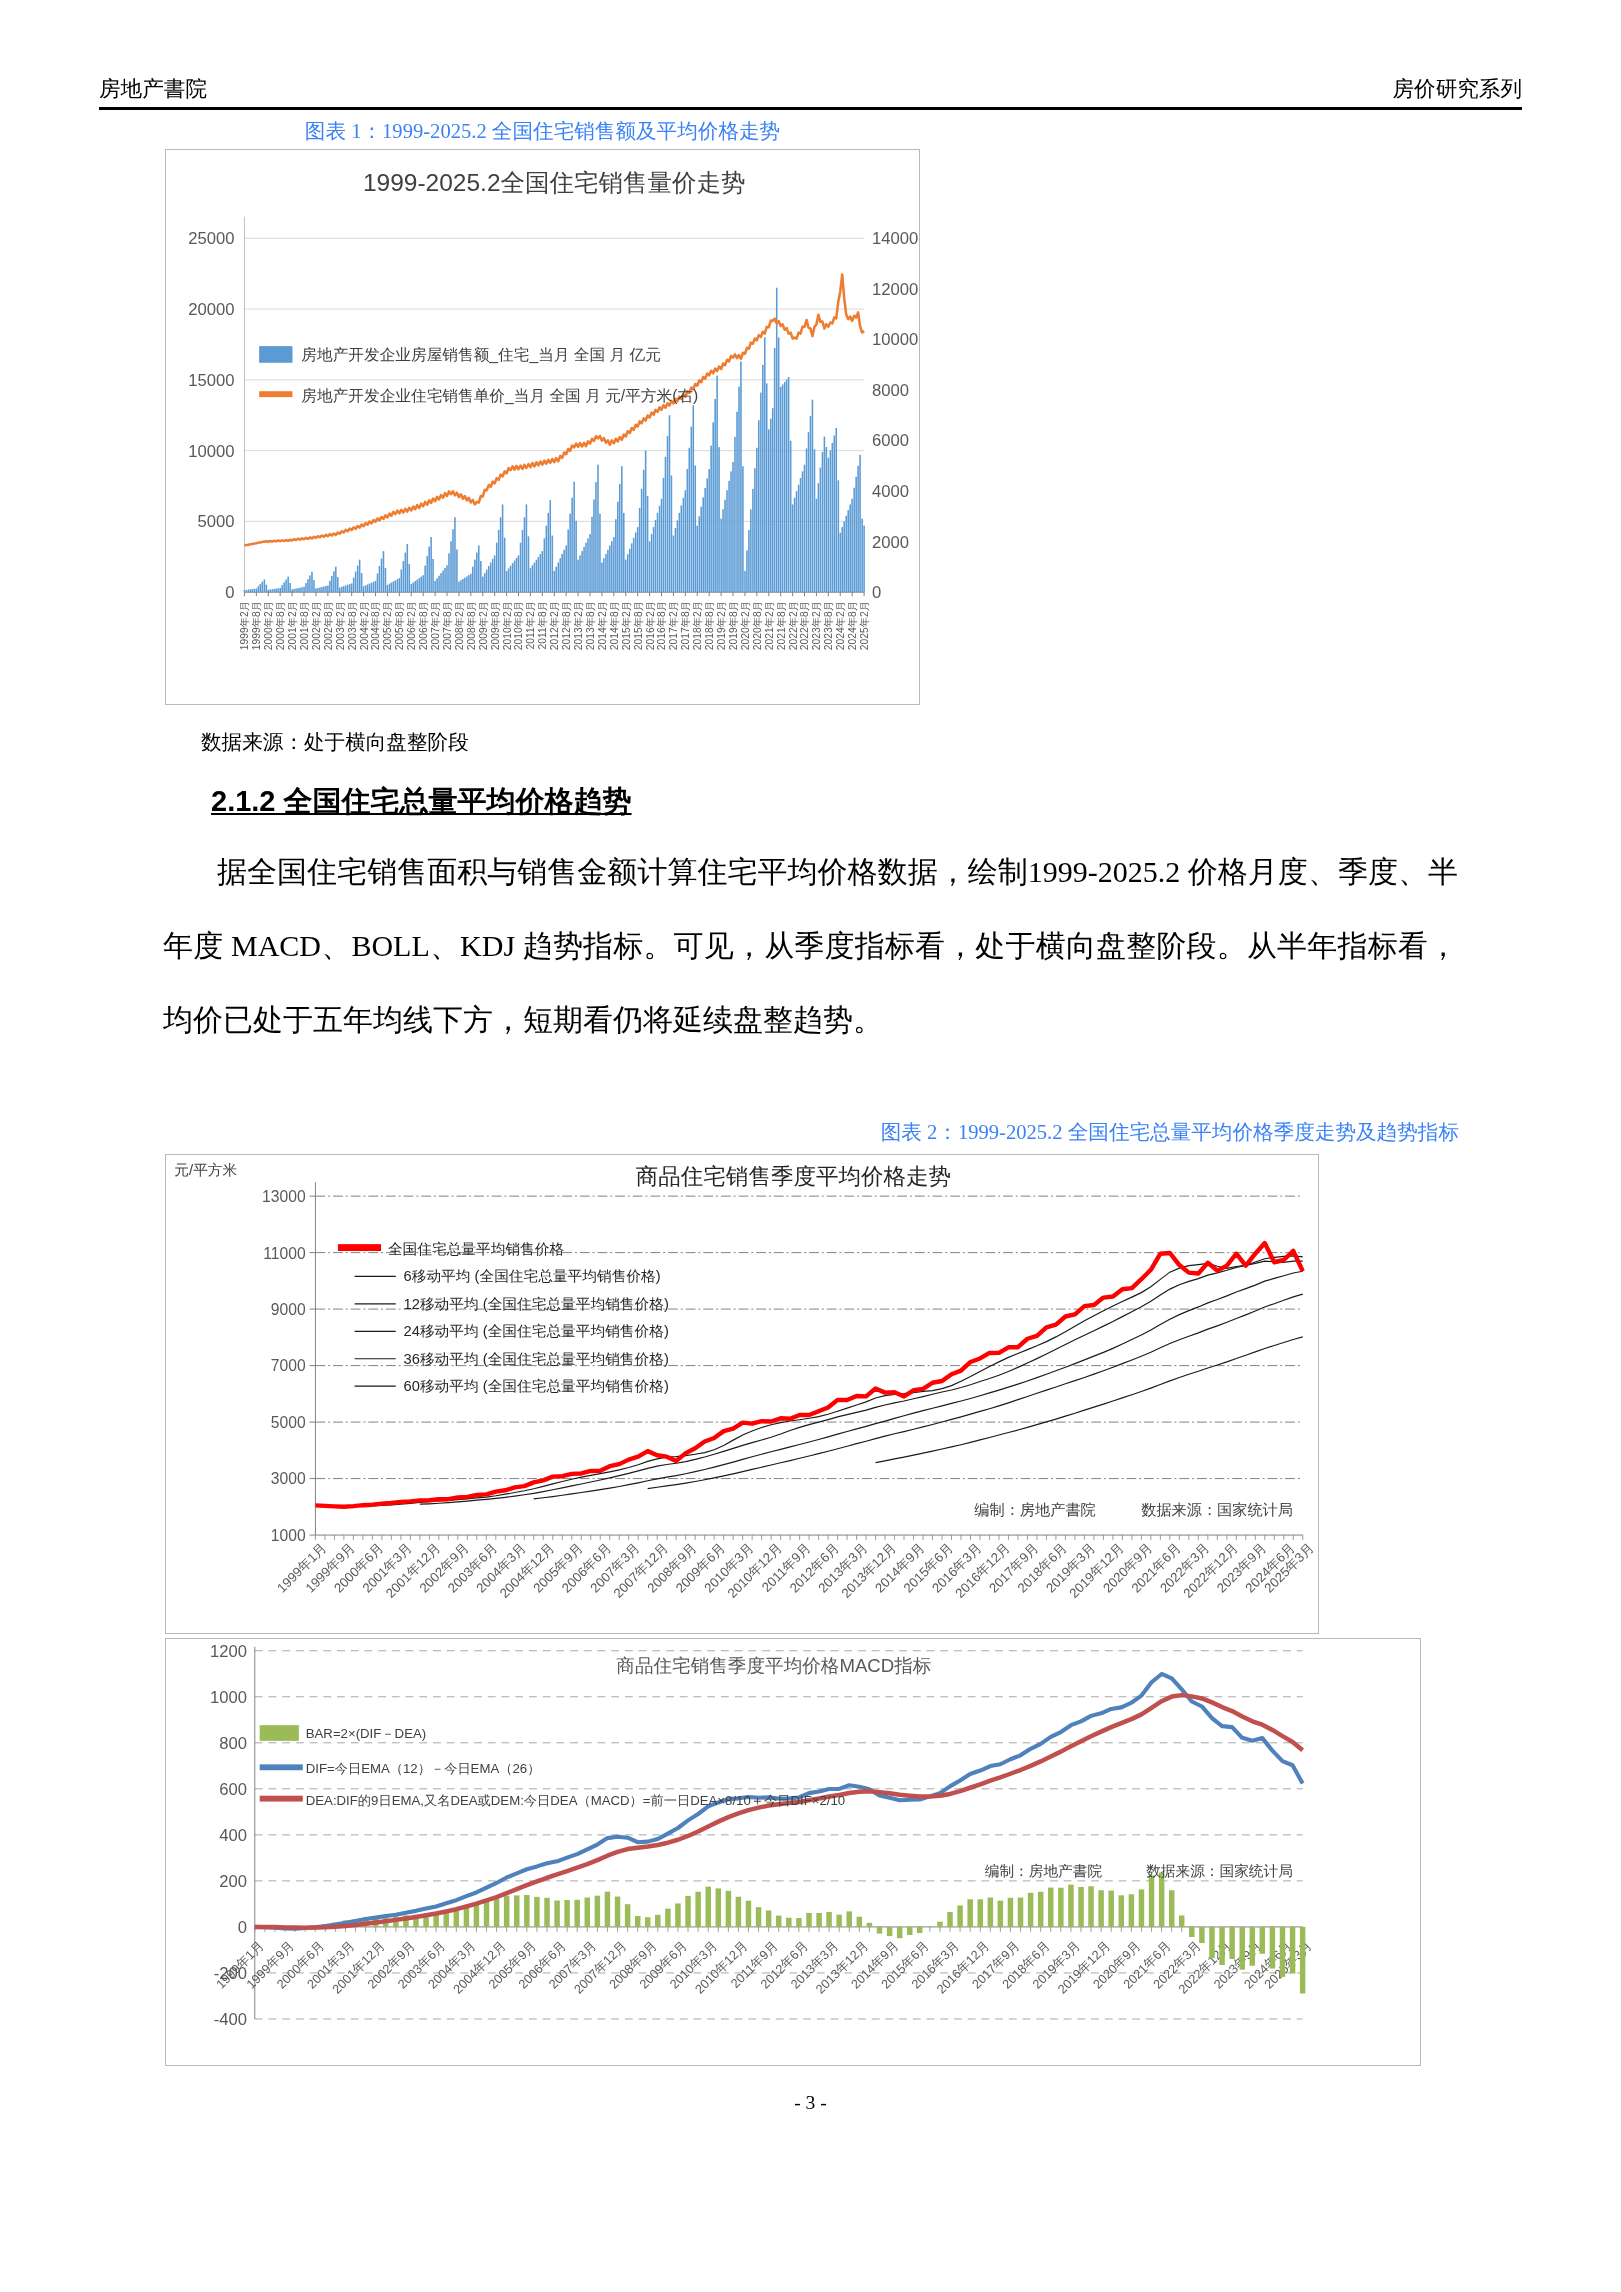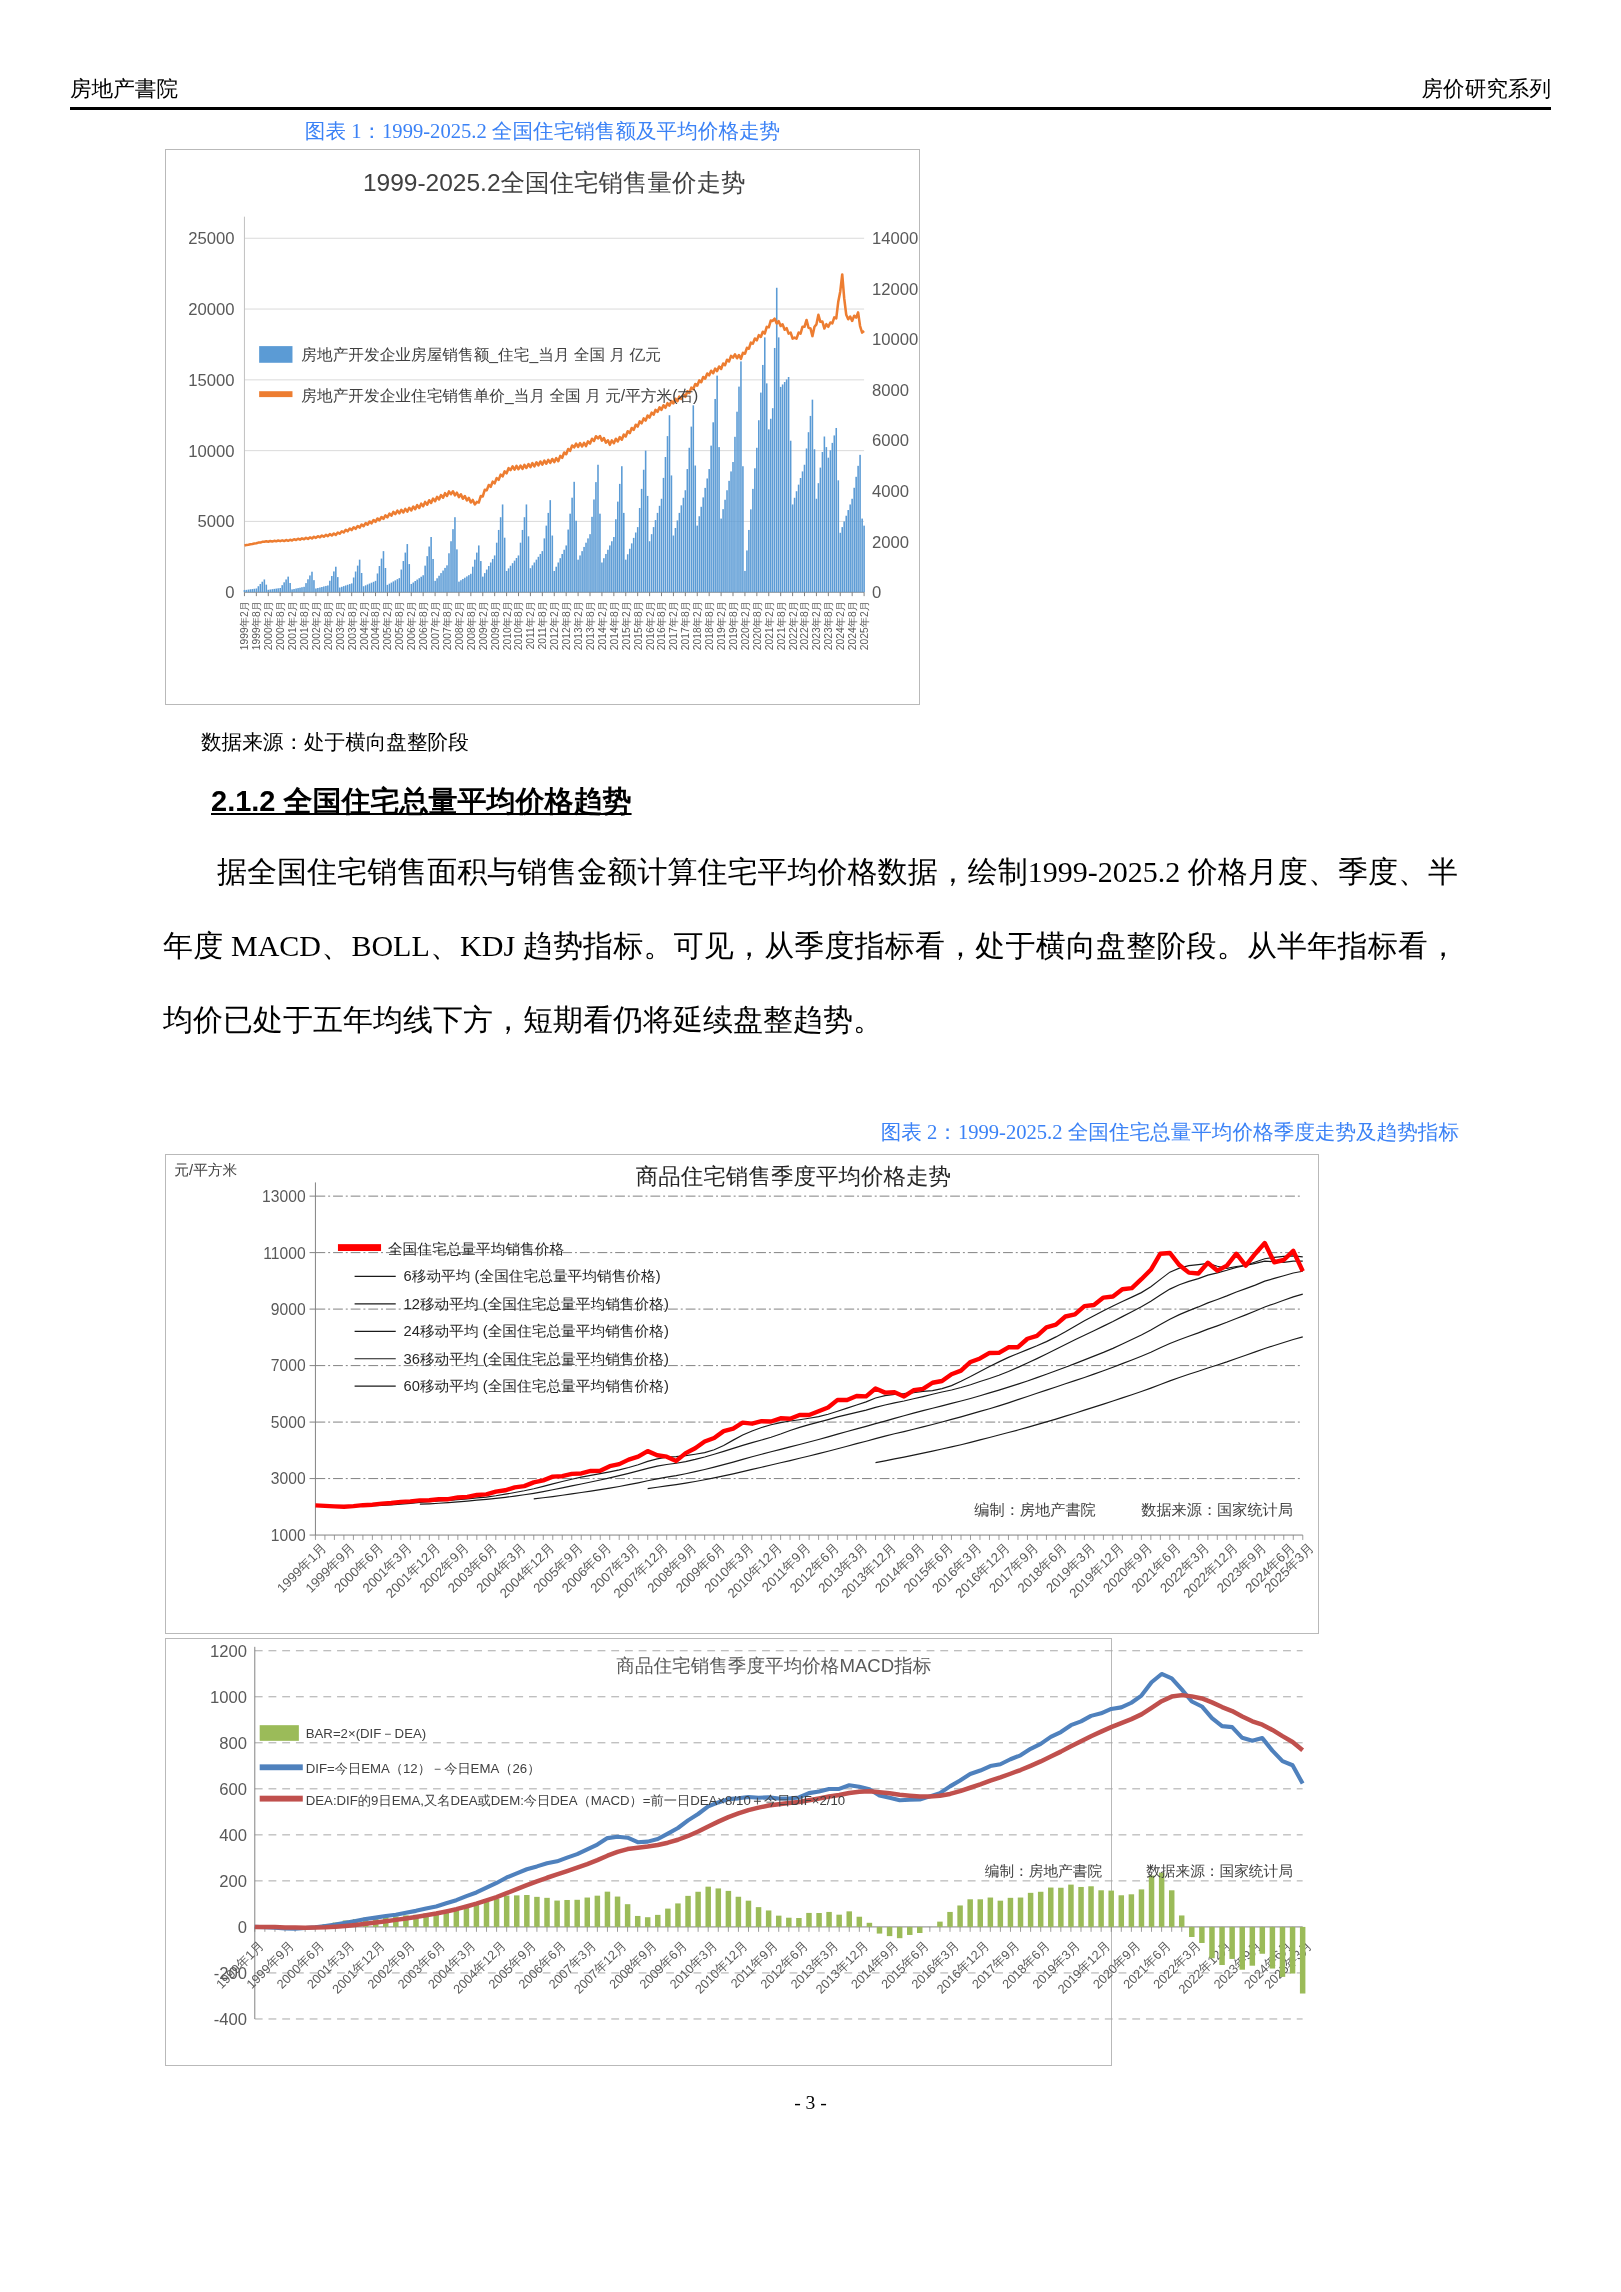--- a/index.html
+++ b/index.html
@@ -1,26 +1,26 @@
 <!DOCTYPE html>
 <html><head>
 <meta charset="utf-8">
 <style>
   html,body{margin:0;padding:0;background:#fff;}
   .page{position:relative;width:1621px;height:2293px;background:#ffffff;overflow:hidden;
         font-family:"Liberation Serif","DejaVu Serif",serif;color:#000;}
-  .hdr{display:flex;justify-content:space-between;margin:0 70px;padding-top:74px;
+  .hdr{display:flex;justify-content:space-between;margin:0 99px;padding-top:74px;
        font-size:21.6px;border-bottom:3.9px solid #000;padding-bottom:3.9px;}
   .caption{color:#3b82f6;font-size:20.6px;margin-top:6.9px;}
   .cap1{width:755px;margin-left:165px;text-align:center;}
   .cap2{width:1296px;margin-left:163px;text-align:right;margin-top:61px;}
   .chartbox{border:1px solid #b9b9b9;background:#fff;box-sizing:border-box;margin-left:165px;}
   .cb1{width:755px;height:556px;margin-top:3.9px;}
   .cb2{width:1154px;height:480px;margin-top:7.8px;}
-  .cb3{width:947px;height:428px;margin-top:3.9px;}
+  .cb3{width:1256px;height:428px;margin-top:3.9px;}
   .src{margin:23.5px 0 0 201px;font-size:20.6px;}
   h2.sec{margin:25.5px 0 0 211px;font-size:29px;font-family:"Liberation Sans","DejaVu Sans",sans-serif;font-weight:bold;text-decoration:underline;}
   p.body-text{margin:13.7px 163px 0 163px;font-size:30px;line-height:74px;text-align:justify;
               text-indent:54px;}
   .footer{width:100%;text-align:center;margin-top:25.5px;font-size:19.6px;}
   svg text{font-family:"Liberation Sans","DejaVu Sans",sans-serif;}
 </style>
 </head>
 <body>
 

